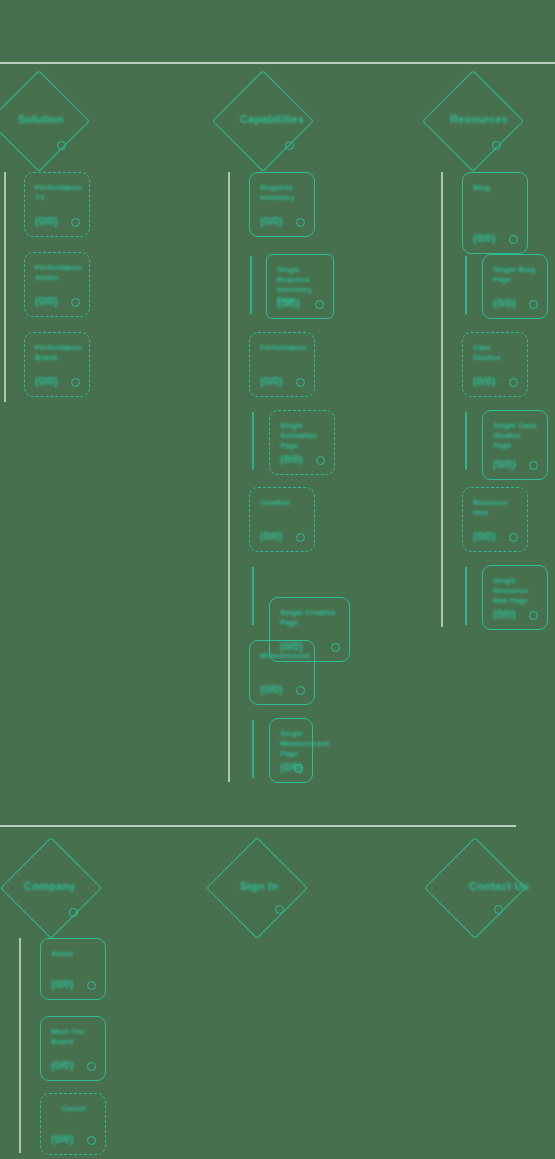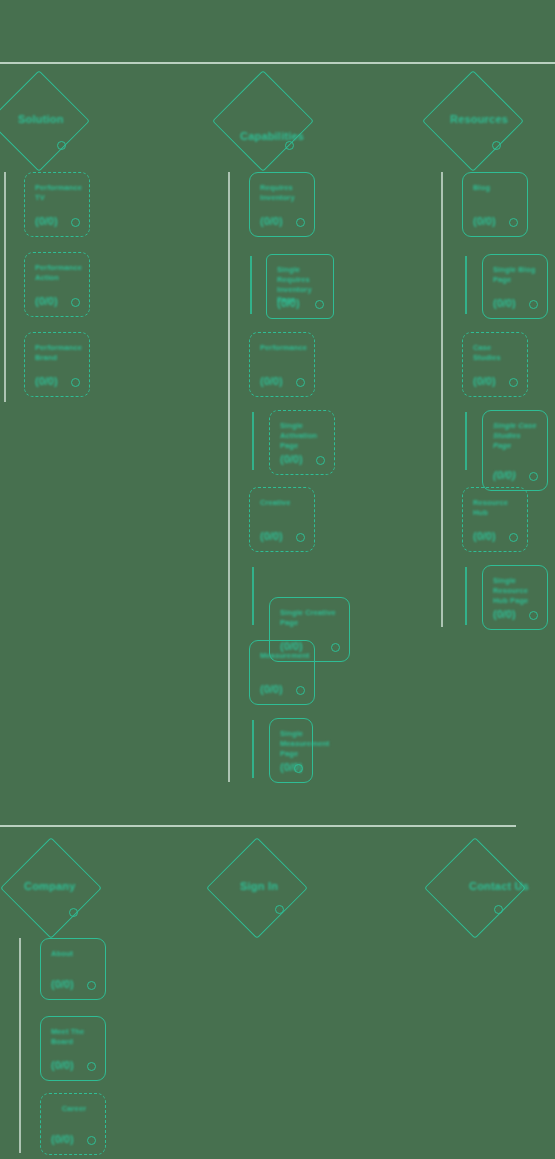--- a/index.html
+++ b/index.html
@@ -127,21 +127,21 @@
     <div class="card-dot"></div>
   </div>
 
   <div class="card dashed" style="left:24px;top:332px;width:66px;height:65px;">
     <div class="card-title">Performance Brand</div>
     <div class="card-badge">(0/0)</div>
     <div class="card-dot"></div>
   </div>
 
   <div class="diamond" style="left:227px;top:85px;"></div>
-  <div class="diamond-label" style="left:240px;top:113px;margin-top:17px;">Capabilities</div>
+  <div class="diamond-label" style="left:240px;top:113px;">Capabilities</div>
   <div class="diamond-dot" style="left:285px;top:141px;"></div>
 
   <div class="rail" style="left:228px;top:172px;height:610px;"></div>
 
   <div class="card" style="left:249px;top:172px;width:66px;height:65px;">
     <div class="card-title">Requires Inventory</div>
     <div class="card-badge">(0/0)</div>
     <div class="card-dot"></div>
   </div>
 
@@ -190,41 +190,41 @@
     <div class="card-badge">(0/0)</div>
     <div class="card-dot"></div>
   </div>
 
   <div class="diamond" style="left:437px;top:85px;"></div>
   <div class="diamond-label" style="left:450px;top:113px;">Resources</div>
   <div class="diamond-dot" style="left:492px;top:141px;"></div>
 
   <div class="rail" style="left:441px;top:172px;height:455px;"></div>
 
-  <div class="card" style="left:462px;top:172px;width:66px;height:65px;">
+  <div class="card" style="left:462px;top:172px;width:66px;height:82px;">
     <div class="card-title">Blog</div>
     <div class="card-badge">(0/0)</div>
     <div class="card-dot"></div>
   </div>
 
   <div class="rail teal" style="left:465px;top:256px;height:58px;"></div>
   <div class="card" style="left:482px;top:254px;width:66px;height:65px;">
     <div class="card-title">Single Blog Page</div>
     <div class="card-badge">(0/0)</div>
     <div class="card-dot"></div>
   </div>
 
   <div class="card dashed" style="left:462px;top:332px;width:66px;height:65px;">
     <div class="card-title">Case Studies</div>
     <div class="card-badge">(0/0)</div>
     <div class="card-dot"></div>
   </div>
 
   <div class="rail teal" style="left:465px;top:412px;height:58px;"></div>
-  <div class="card" style="left:482px;top:410px;width:66px;height:81px;font-style:italic;">
+  <div class="card" style="left:482px;top:410px;width:66px;height:70px;font-style:italic;">
     <div class="card-title">Single Case Studies Page</div>
     <div class="card-badge">(0/0)</div>
     <div class="card-dot"></div>
   </div>
 
   <div class="card dashed" style="left:462px;top:487px;width:66px;height:65px;">
     <div class="card-title">Resource Hub</div>
     <div class="card-badge">(0/0)</div>
     <div class="card-dot"></div>
   </div>

